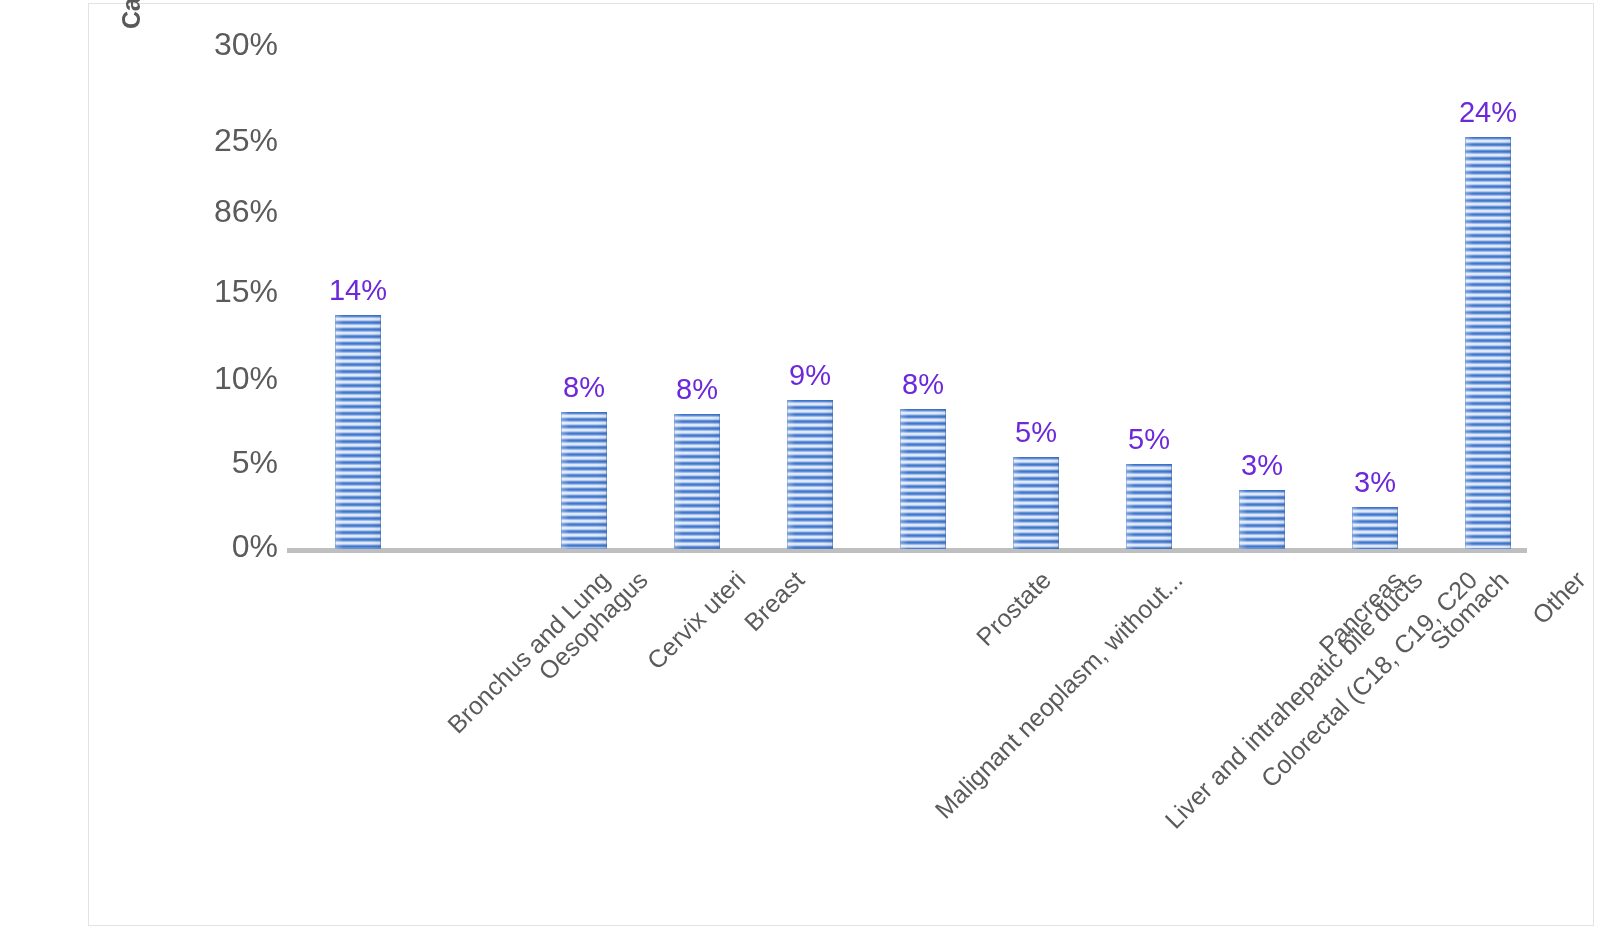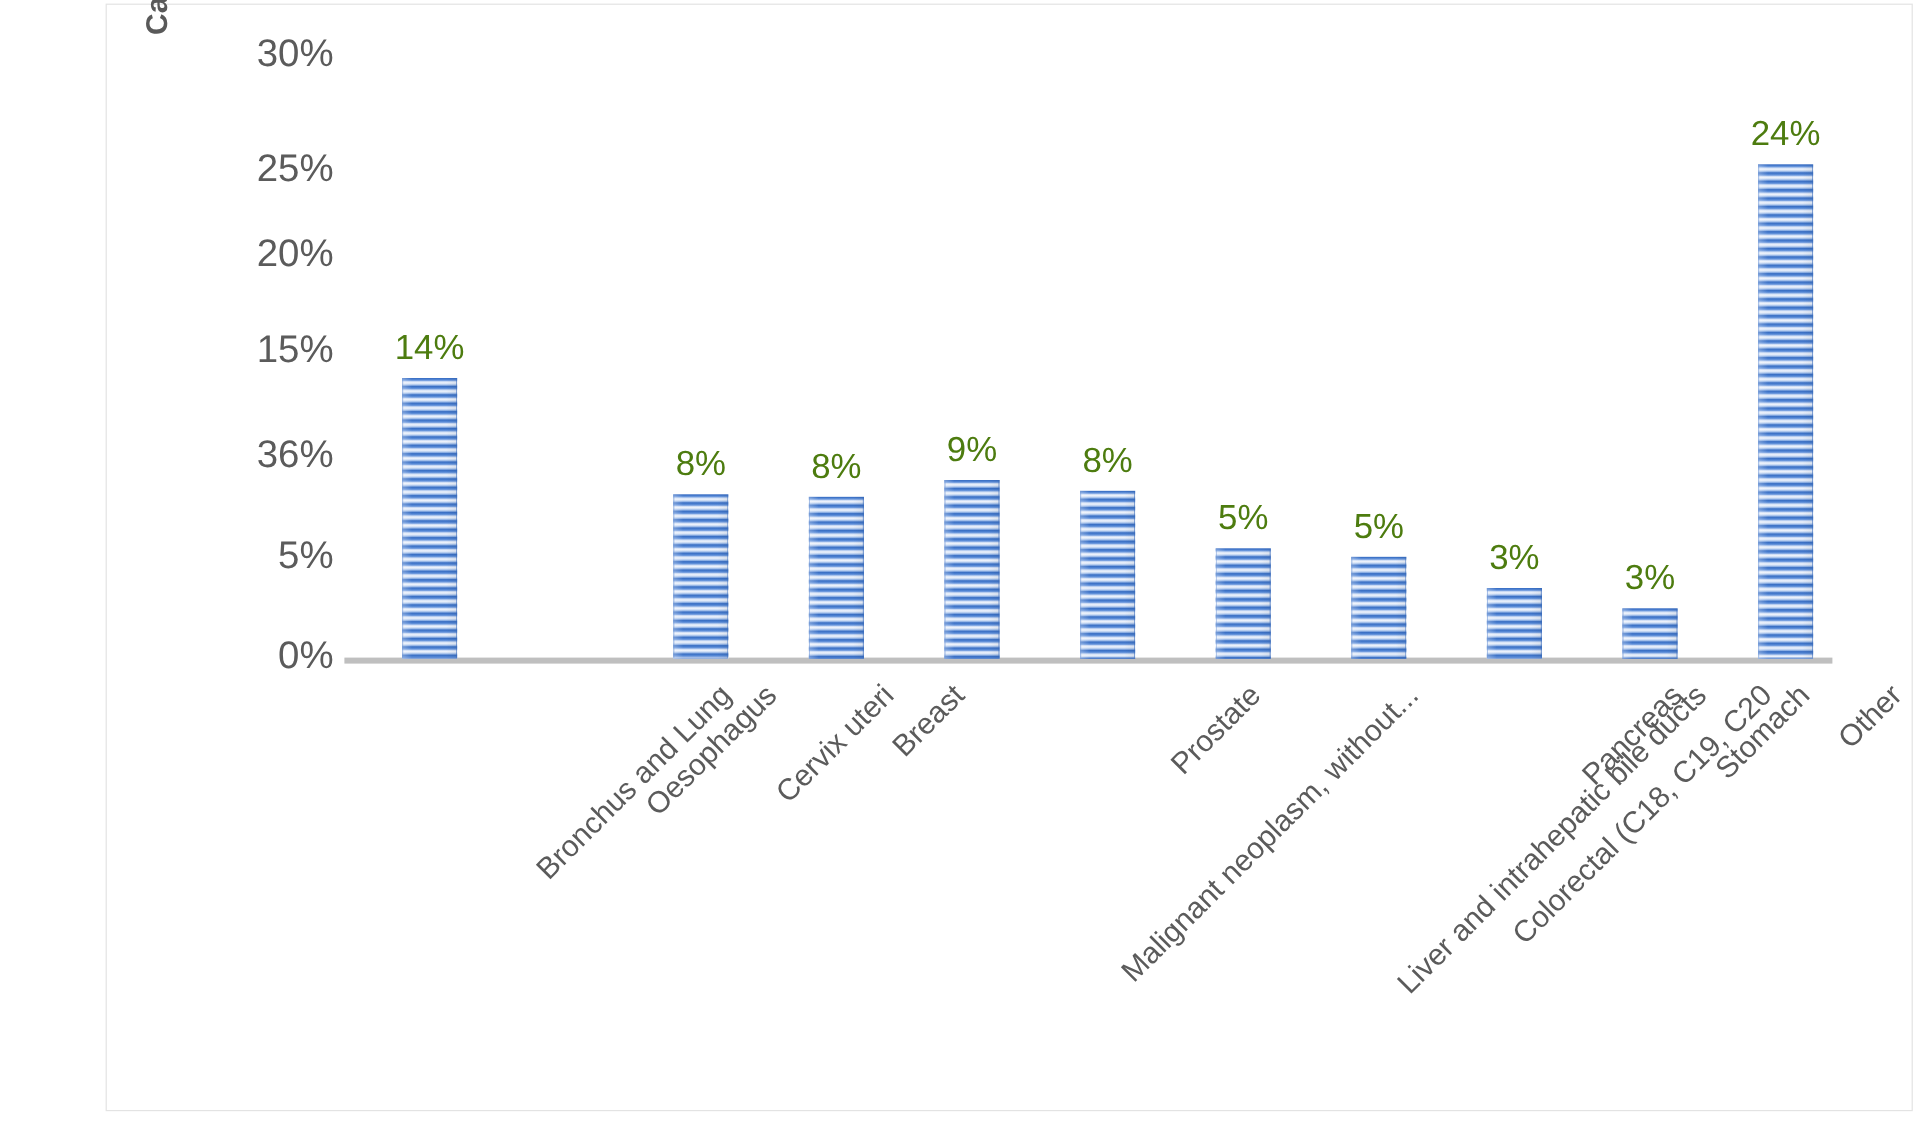--- a/index.html
+++ b/index.html
@@ -131,21 +131,21 @@
       rgba(0,0,0,0.06) 100%);
     pointer-events: none;
   }
   .bar-value {
     position: absolute;
     width: 140px;
     left: 50%;
     margin-left: -70px;
     text-align: center;
     font-size: 29px;
-    color: #4d7c0f;
+    color: #6d28d9;
     line-height: 1;
     white-space: nowrap;
   }
 
   
   #x-labels {
     position: absolute;
     left: 0;
     top: 0;
     width: 1602px;
@@ -167,23 +167,23 @@
 
 <div id="chart-frame"></div>
 
 <div id="plot-area">
 
   <div id="y-axis-title">Cancers contributing to mortality</div>
 
   <div id="y-ticks">
     <div class="y-tick" style="top:44px;">30%</div>
     <div class="y-tick" style="top:140px;">25%</div>
-    <div class="y-tick" style="top:211px;">20%</div>
+    <div class="y-tick" style="top:211px;">86%</div>
     <div class="y-tick" style="top:291px;">15%</div>
-    <div class="y-tick" style="top:378px;">36%</div>
+    <div class="y-tick" style="top:378px;">10%</div>
     <div class="y-tick" style="top:462px;">5%</div>
     <div class="y-tick" style="top:546px;">0%</div>
   </div>
 
   <div id="axis-baseline"></div>
 
   <div id="bars">
 
     <div class="bar-group" style="left:335px;top:0;width:46px;height:549px;">
       <div class="bar" style="height:234px;"></div>

